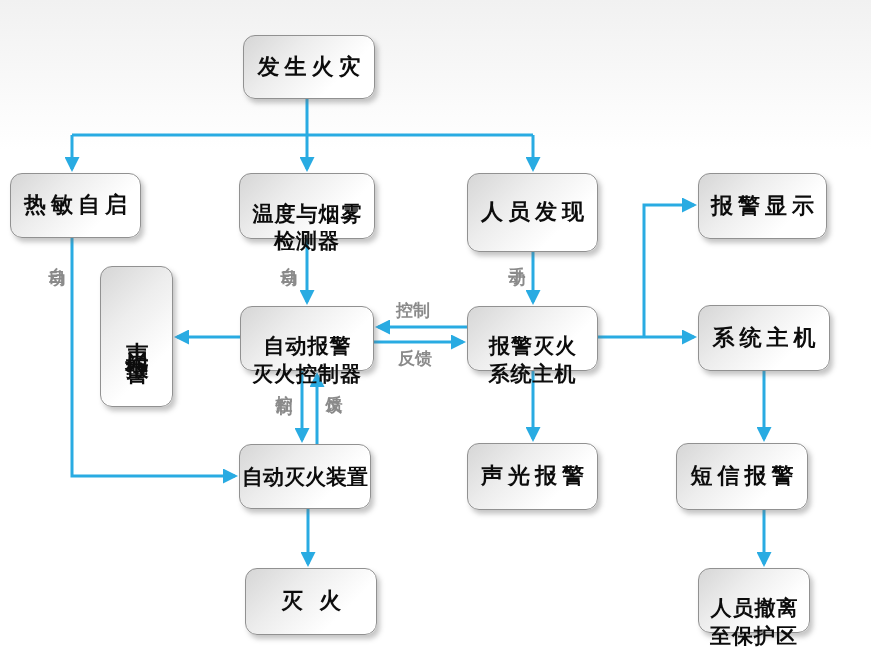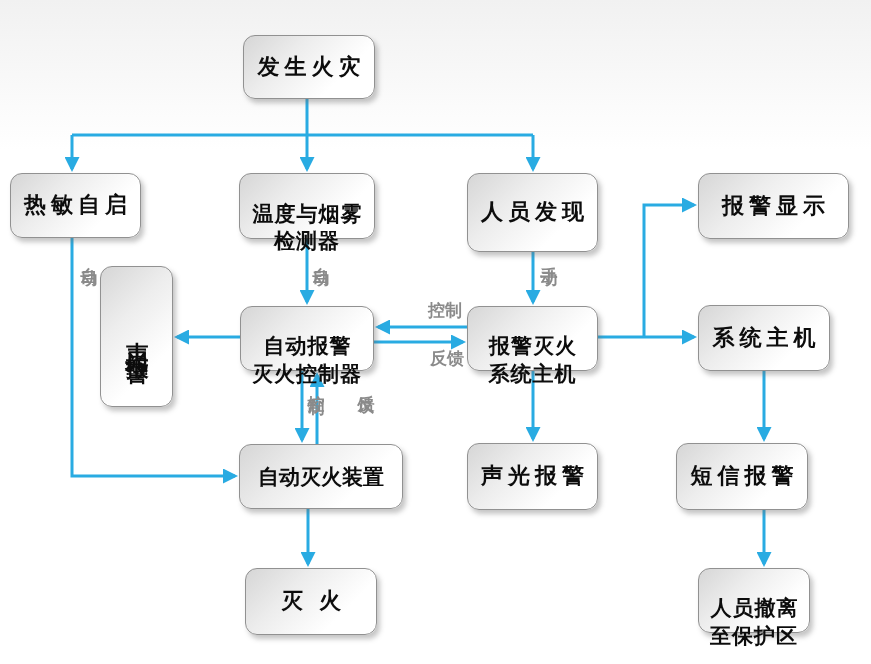--- a/index.html
+++ b/index.html
@@ -23,21 +23,21 @@
   }
   .sp .node-label{letter-spacing:5px;text-indent:5px;}
   .two-line .node-label{font-size:21px;letter-spacing:1px;text-indent:1px;margin-top:42px;}
   .wide .node-label{font-size:21px;letter-spacing:0;text-indent:0;}
   .vert .node-label{
     writing-mode:vertical-rl;text-orientation:upright;
     font-size:23px;letter-spacing:7px;text-indent:0;
   }
   .edge-label{
     position:absolute;z-index:2;color:#8a8a8a;font-weight:bold;
-    font-size:17px;line-height:1.2;margin-left:32px;
+    font-size:17px;line-height:1.2;
   }
   .edge-label.vert{
     writing-mode:vertical-rl;text-orientation:upright;letter-spacing:3px;
   }
   .edge-label.hcenter{width:44px;text-align:center;}
 </style>
 </head>
 <body>
 
 <svg id="arrow-layer" width="871" height="664" viewBox="0 0 871 664">
@@ -79,21 +79,21 @@
 
 <div class="node two-line" style="left:239px;top:173px;width:136px;height:66px">
   <span class="node-label">温度与烟雾
 检测器</span>
 </div>
 
 <div class="node sp" style="left:467px;top:173px;width:131px;height:79px">
   <span class="node-label">人员发现</span>
 </div>
 
-<div class="node sp" style="left:698px;top:173px;width:151px;height:66px">
+<div class="node sp" style="left:698px;top:173px;width:129px;height:66px">
   <span class="node-label">报警显示</span>
 </div>
 
 <div class="node vert" style="left:100px;top:266px;width:73px;height:141px">
   <span class="node-label">声光报警</span>
 </div>
 
 <div class="node two-line" style="left:240px;top:306px;width:134px;height:65px">
   <span class="node-label">自动报警
 灭火控制器</span>
@@ -101,21 +101,21 @@
 
 <div class="node two-line" style="left:467px;top:306px;width:131px;height:65px">
   <span class="node-label">报警灭火
 系统主机</span>
 </div>
 
 <div class="node sp" style="left:698px;top:305px;width:132px;height:66px">
   <span class="node-label">系统主机</span>
 </div>
 
-<div class="node wide" style="left:239px;top:444px;width:164px;height:65px">
+<div class="node wide" style="left:239px;top:444px;width:132px;height:65px">
   <span class="node-label">自动灭火装置</span>
 </div>
 
 <div class="node sp" style="left:467px;top:443px;width:131px;height:67px">
   <span class="node-label">声光报警</span>
 </div>
 
 <div class="node sp" style="left:676px;top:443px;width:132px;height:67px">
   <span class="node-label">短信报警</span>
 </div>

